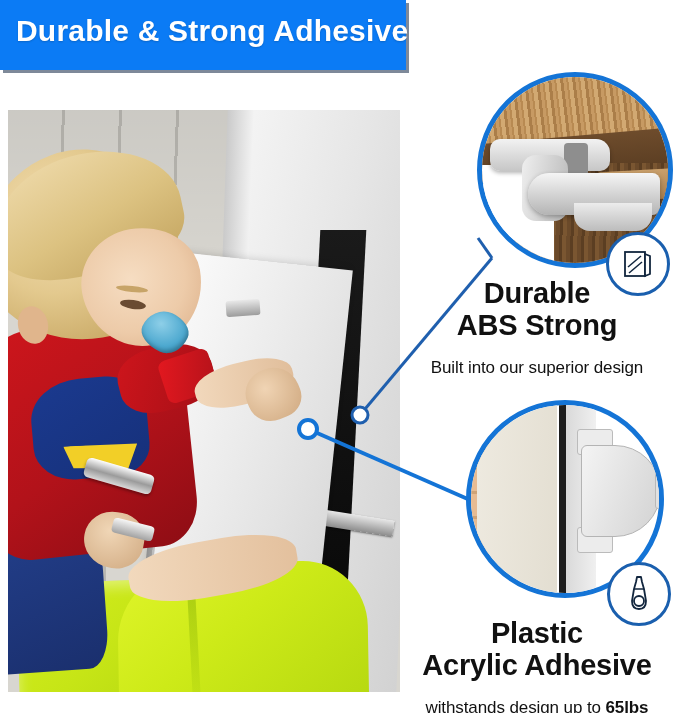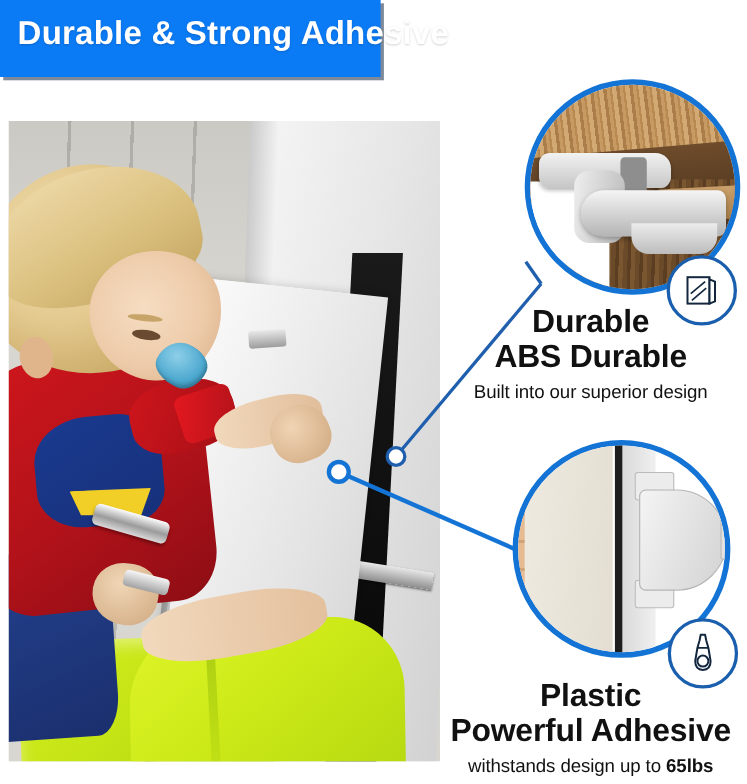--- a/index.html
+++ b/index.html
@@ -7,21 +7,21 @@
     width:679px;height:713px;
     background:#ffffff;
     font-family:"Liberation Sans", sans-serif;
     overflow:hidden;
     position:relative;
   }
   #root{position:absolute;left:0;top:0;width:679px;height:713px;}
 
   
   .banner{
-    position:absolute;left:0;top:0;width:346px;height:70px;
+    position:absolute;left:0;top:0;width:406px;height:70px;
     background:#0b7bf5;
     box-shadow:3px 3px 0 rgba(20,40,70,.55);
   }
   .banner-text{
     position:absolute;left:16px;top:14px;
     font-size:30px;font-weight:bold;color:#ffffff;
     letter-spacing:.2px;white-space:nowrap;
     text-shadow:0 1px 2px rgba(0,0,0,.18);
   }
 
@@ -343,21 +343,21 @@
   }
   .badge-top{left:606px;top:232px;}
   .badge-bot{left:607px;top:562px;}
 
   
   .txt-block{position:absolute;width:274px;text-align:center;color:#111;}
   .txt-top{left:400px;top:278px;text-align:center;}
   .txt-bot{left:400px;top:618px;}
   .t-line1{font-size:29px;font-weight:bold;line-height:1.08;letter-spacing:-.2px;}
   .t-line2{font-size:29px;font-weight:bold;line-height:1.12;letter-spacing:-.2px;}
-  .t-sub{font-size:17px;font-weight:normal;line-height:1.3;margin-top:4px;letter-spacing:-.1px;}
+  .t-sub{font-size:17px;font-weight:normal;line-height:1.3;margin-top:15px;letter-spacing:-.1px;}
   .t-sub b{font-weight:bold;}
 </style>
 </head>
 <body>
 
 <div id="root">
 
   <div class="banner">
     <div class="banner-text">Durable &amp; Strong Adhesive</div>
   </div>
@@ -433,21 +433,21 @@
     <svg width="36" height="36" viewBox="0 0 36 36">
       <rect x="5" y="6" width="20" height="24" fill="#ffffff" stroke="#12263e" stroke-width="1.8"></rect>
       <path d="M25 8 L30 10 L30 28 L25 30 Z" fill="#ffffff" stroke="#12263e" stroke-width="1.8"></path>
       <line x1="8" y1="21" x2="21" y2="10" stroke="#12263e" stroke-width="1.5"></line>
       <line x1="9" y1="27" x2="22" y2="16" stroke="#12263e" stroke-width="1.5"></line>
     </svg>
   </div>
 
   <div class="txt-block txt-top">
     <div class="t-line1">Durable</div>
-    <div class="t-line2">ABS Durable</div>
+    <div class="t-line2">ABS Strong</div>
     <div class="t-sub">Built into our superior design</div>
   </div>
 
   <div class="inset inset-bot">
     <div class="ins-layer brick"></div>
     <div class="ins-layer wall-light"></div>
     <div class="ins-layer dark-line"></div>
     <div class="ins-layer panel"></div>
     <div class="ins-layer tab-up"></div>
     <div class="ins-layer tab-dn"></div>
@@ -458,17 +458,17 @@
   <div class="badge badge-bot">
     <svg width="34" height="38" viewBox="0 0 34 38">
       <path d="M15 2 L19 2 L20 7 L22 14 L23 20 L24 26 Q24 34 17 34 Q10 34 10 26 L11 20 L12 14 L14 7 Z" fill="#ffffff" stroke="#12263e" stroke-width="1.8" stroke-linejoin="round"></path>
       <line x1="12" y1="14" x2="22" y2="14" stroke="#12263e" stroke-width="1.5"></line>
       <circle cx="17" cy="26" r="5" fill="#ffffff" stroke="#12263e" stroke-width="1.8"></circle>
     </svg>
   </div>
 
   <div class="txt-block txt-bot">
     <div class="t-line1">Plastic</div>
-    <div class="t-line2">Powerful Adhesive</div>
+    <div class="t-line2">Acrylic Adhesive</div>
     <div class="t-sub"><span>withstands design up to </span><b>65lbs</b></div>
   </div>
 
 </div>
 
 </body></html>

